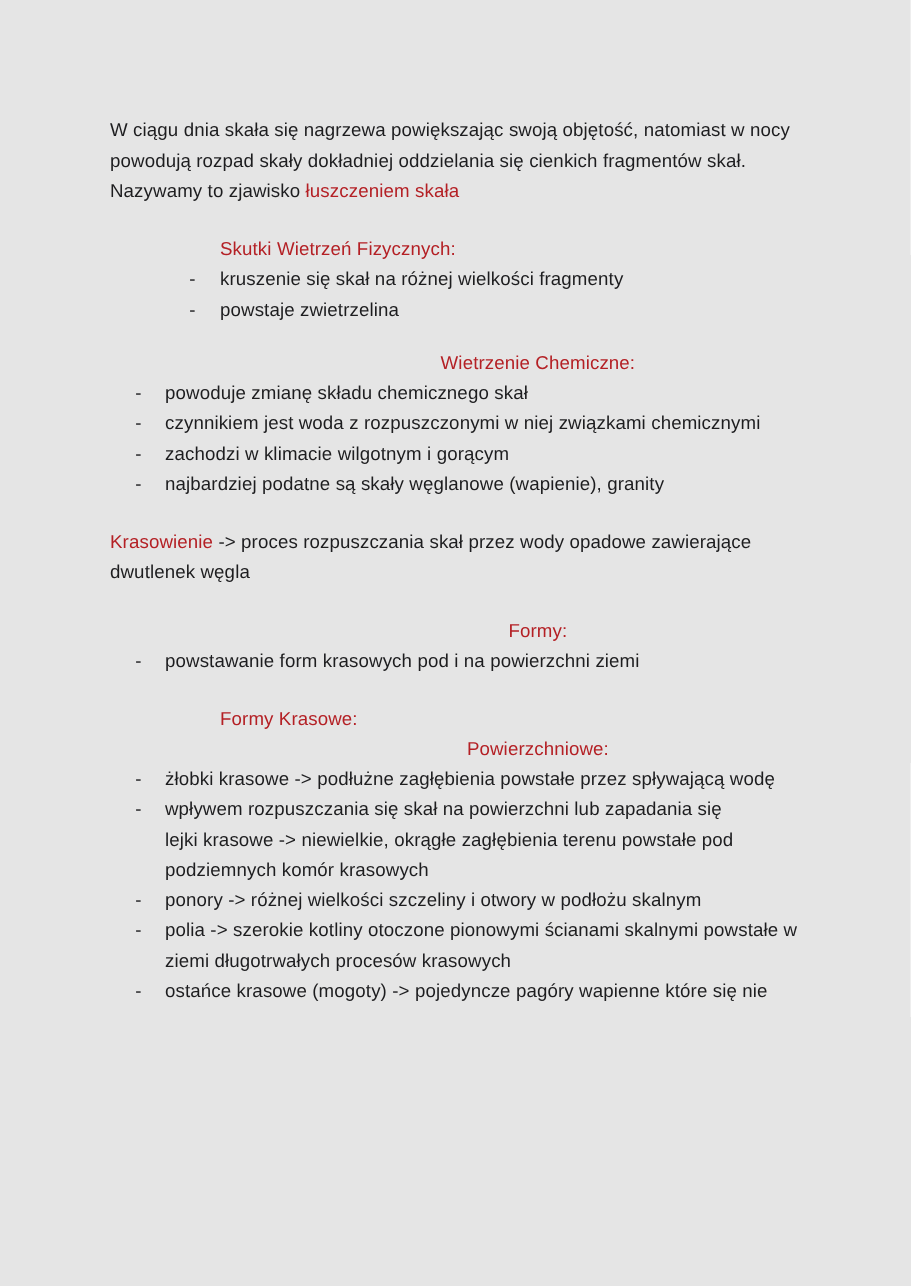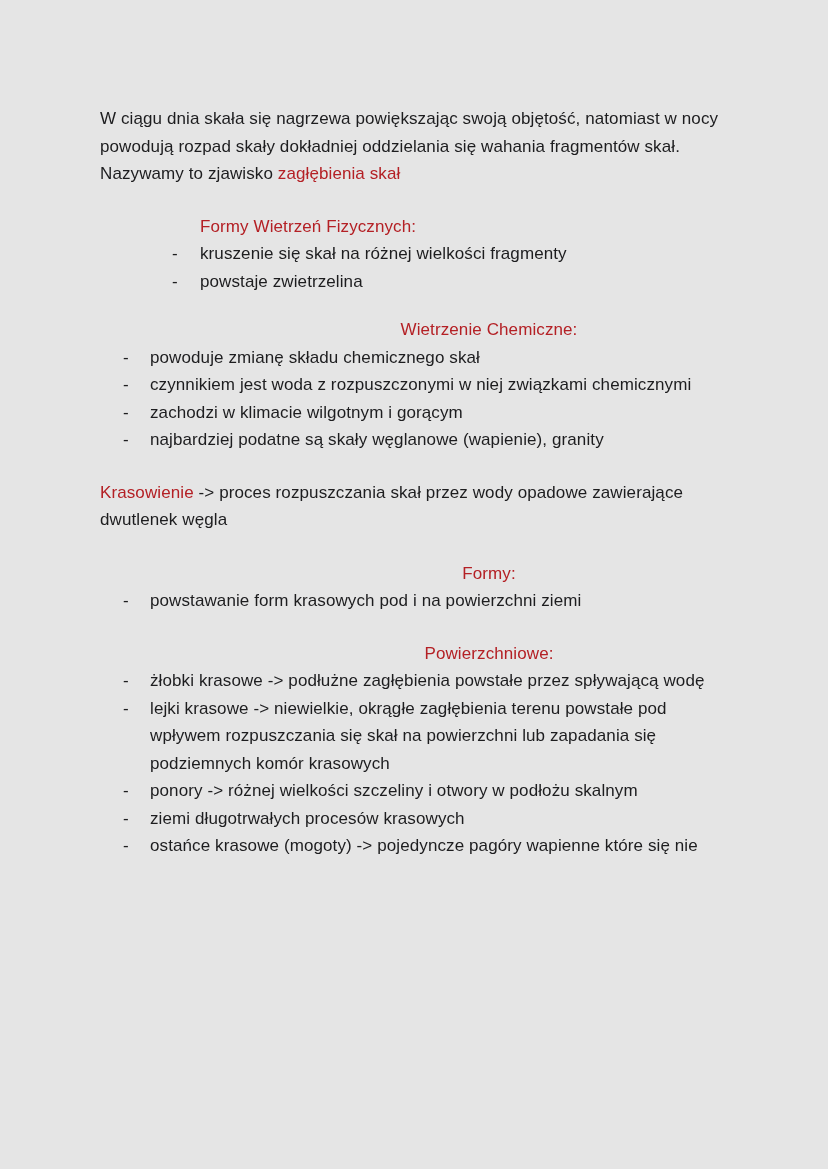--- a/index.html
+++ b/index.html
@@ -42,26 +42,26 @@
   .lvl-b { margin-left: 123px; }
   .lvl-b .dash { width: 27px; }
 </style>
 </head>
 <body>
 
 <div class="page">
 
   <div class="intro">
     <span class="line">W ciągu dnia skała się nagrzewa powiększając swoją objętość, natomiast w nocy</span>
-    <span class="line">powodują rozpad skały dokładniej oddzielania się wahania fragmentów skał.</span>
-    <span class="line"><span>Nazywamy to zjawisko </span><span class="red">zagłębienia skał</span></span>
+    <span class="line">powodują rozpad skały dokładniej oddzielania się cienkich fragmentów skał.</span>
+    <span class="line"><span>Nazywamy to zjawisko </span><span class="red">łuszczeniem skała</span></span>
   </div>
 
   <section class="sec-physical">
-    <div class="line red ind-200">Formy Wietrzeń Fizycznych:</div>
+    <div class="line red ind-200">Skutki Wietrzeń Fizycznych:</div>
     <div class="li lvl-a">
       <span class="dash">-</span>
       <span class="txt line">kruszenie się skał na różnej wielkości fragmenty</span>
     </div>
     <div class="li lvl-a">
       <span class="dash">-</span>
       <span class="txt line">powstaje zwietrzelina</span>
     </div>
   </section>
 
@@ -92,48 +92,50 @@
 
   <section class="sec-karst-effects">
     <div class="line red ind-150">Formy:</div>
     <div class="li lvl-b">
       <span class="dash">-</span>
       <span class="txt line">powstawanie form krasowych pod i na powierzchni ziemi</span>
     </div>
   </section>
 
   <section class="sec-karst-forms">
+    <div class="line red ind-200">Formy Krasowe:</div>
     <div class="line red ind-150">Powierzchniowe:</div>
 
     <div class="li lvl-b">
       <span class="dash">-</span>
       <span class="txt">
         <span class="line">żłobki krasowe -&gt; podłużne zagłębienia powstałe przez spływającą wodę</span>
       </span>
     </div>
 
     <div class="li lvl-b">
       <span class="dash">-</span>
       <span class="txt">
+        <span class="line">wpływem rozpuszczania się skał na powierzchni lub zapadania się</span>
         <span class="line">lejki krasowe -&gt; niewielkie, okrągłe zagłębienia terenu powstałe pod</span>
-        <span class="line">wpływem rozpuszczania się skał na powierzchni lub zapadania się</span>
         <span class="line">podziemnych komór krasowych</span>
       </span>
     </div>
 
     <div class="li lvl-b">
       <span class="dash">-</span>
       <span class="txt">
         <span class="line">ponory -&gt; różnej wielkości szczeliny i otwory w podłożu skalnym</span>
       </span>
     </div>
 
     <div class="li lvl-b">
       <span class="dash">-</span>
       <span class="txt">
+        <span class="line">polia -&gt; szerokie kotliny otoczone pionowymi ścianami skalnymi powstałe w</span>
         <span class="line">ziemi długotrwałych procesów krasowych</span>
       </span>
     </div>
 
     <div class="li lvl-b">
       <span class="dash">-</span>
       <span class="txt">
         <span class="line">ostańce krasowe (mogoty) -&gt; pojedyncze pagóry wapienne które się nie</span>
       </span>
     </div>

